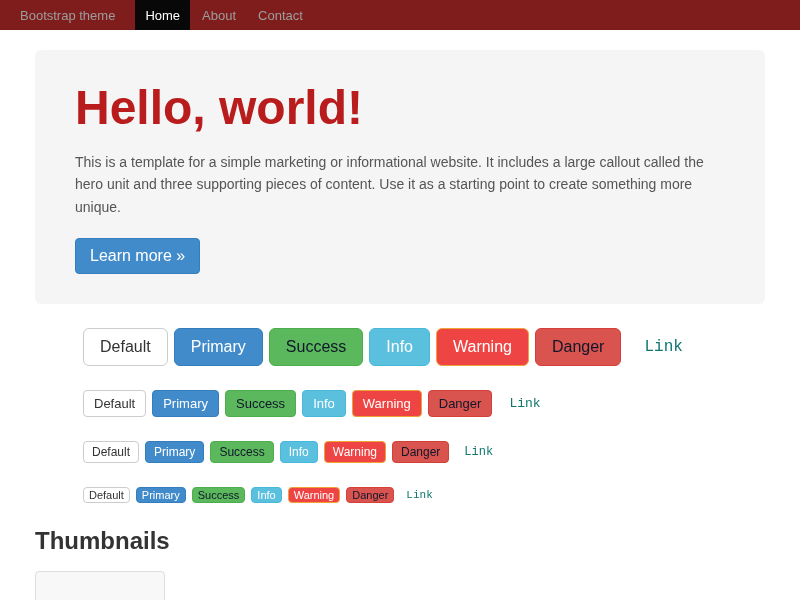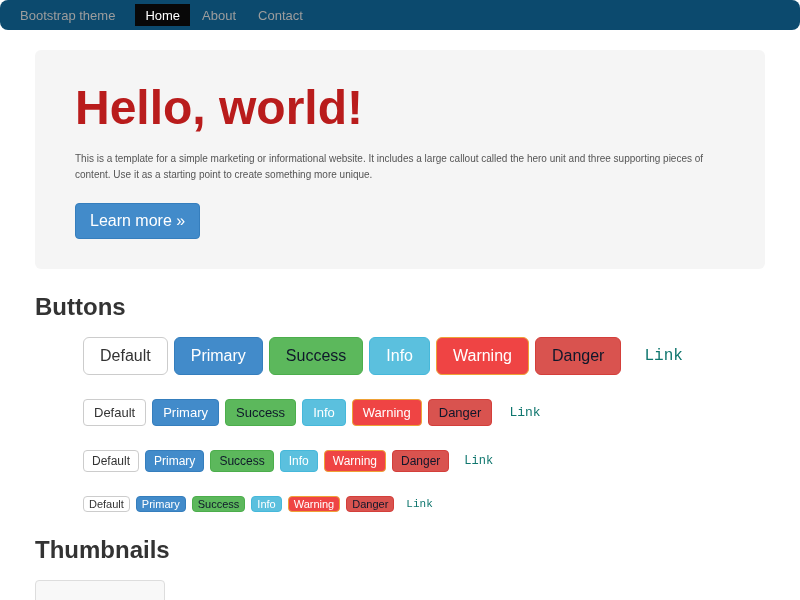--- a/index.html
+++ b/index.html
@@ -1,42 +1,41 @@
 <!DOCTYPE html>
 <html><head>
   <meta charset="utf-8">
   <style>
     * { box-sizing: border-box; margin: 0; padding: 0; }
     body { font-family: "Helvetica Neue", Helvetica, Arial, sans-serif; font-size: 14px; color: #333; background: #fff; }
 
     
     .navbar {
-      background-color: #0c4a6e;
+      background-color: #7f1d1d;
       height: 30px;
       display: flex;
       align-items: center;
       padding: 0 20px;
-      border-radius: 8px;
     }
     .navbar-brand {
       color: #9d9d9d;
       font-size: 13px;
       margin-right: 20px;
       text-decoration: none;
     }
     .navbar-nav {
       display: flex;
       align-items: center;
       gap: 2px;
     }
     .nav-item {
       color: #9d9d9d;
       font-size: 13px;
       padding: 0 10px;
-      height: 22px;
+      height: 30px;
       display: flex;
       align-items: center;
       cursor: pointer;
       text-decoration: none;
     }
     .nav-item.active {
       background-color: #080808;
       color: #fff;
     }
     .nav-dropdown {
@@ -68,21 +67,21 @@
       padding: 30px 40px;
       margin-bottom: 24px;
     }
     .jumbotron h1 {
       font-size: 48px;
       font-weight: bold;
       margin-bottom: 16px;
       color: #b91c1c;
     }
     .jumbotron p {
-      font-size: 10px;
+      font-size: 14px;
       color: #555;
       margin-bottom: 20px;
       line-height: 1.6;
     }
     .btn-learn {
       background-color: #428bca;
       color: #fff;
       border: 1px solid #357ebd;
       border-radius: 4px;
       padding: 8px 14px;
@@ -165,21 +164,20 @@
 
 <div class="container">
 
   <div class="jumbotron">
     <h1>Hello, world!</h1>
     <p>This is a template for a simple marketing or informational website. It includes a large callout called the hero unit and three supporting pieces of content. Use it as a starting point to create something more unique.</p>
     <a class="btn-learn">Learn more »</a>
   </div>
 
   <div class="buttons-section">
-    <h2 class="section-title">Buttons</h2>
 
     <div class="btn-row">
       <button class="btn btn-default btn-lg">Default</button>
       <button class="btn btn-primary btn-lg">Primary</button>
       <button class="btn btn-success btn-lg">Success</button>
       <button class="btn btn-info btn-lg">Info</button>
       <button class="btn btn-warning btn-lg">Warning</button>
       <button class="btn btn-danger btn-lg">Danger</button>
       <button class="btn btn-link btn-lg">Link</button>
     </div>

